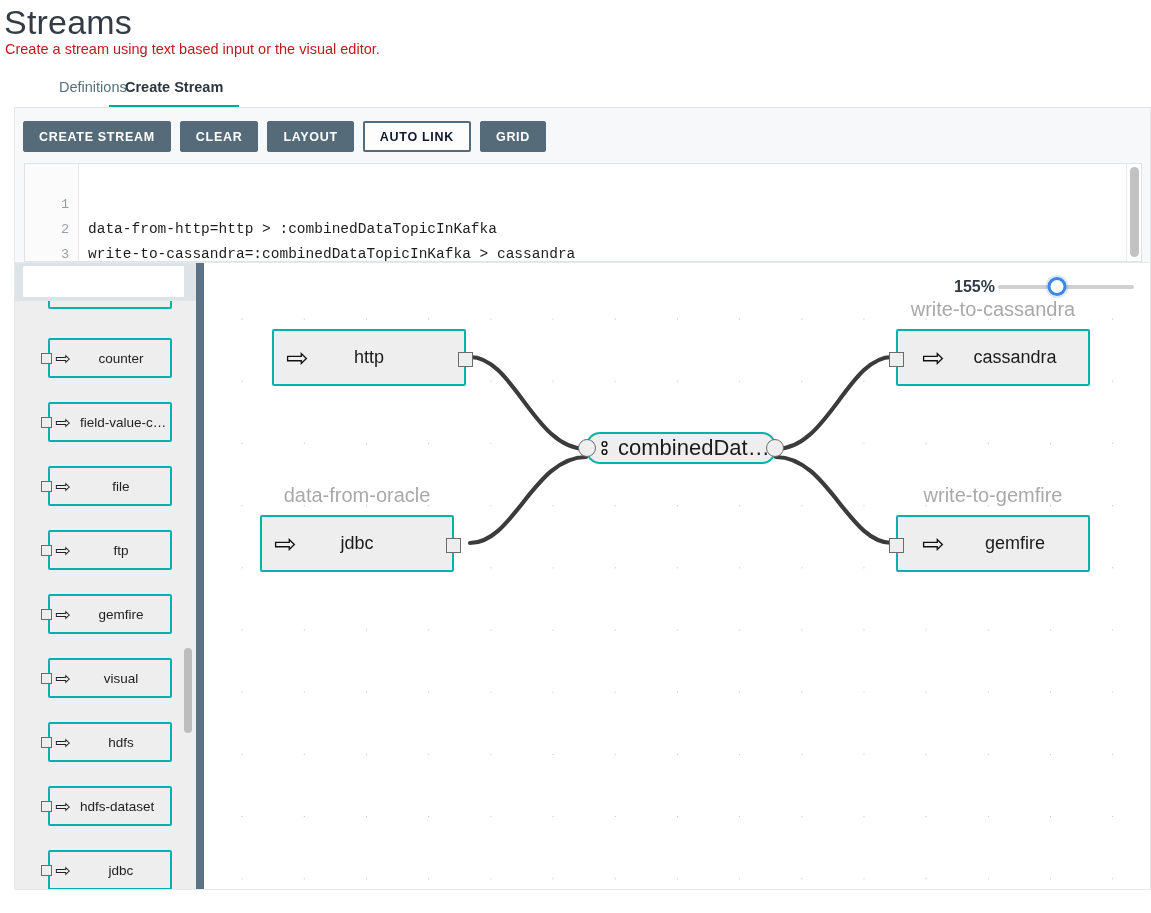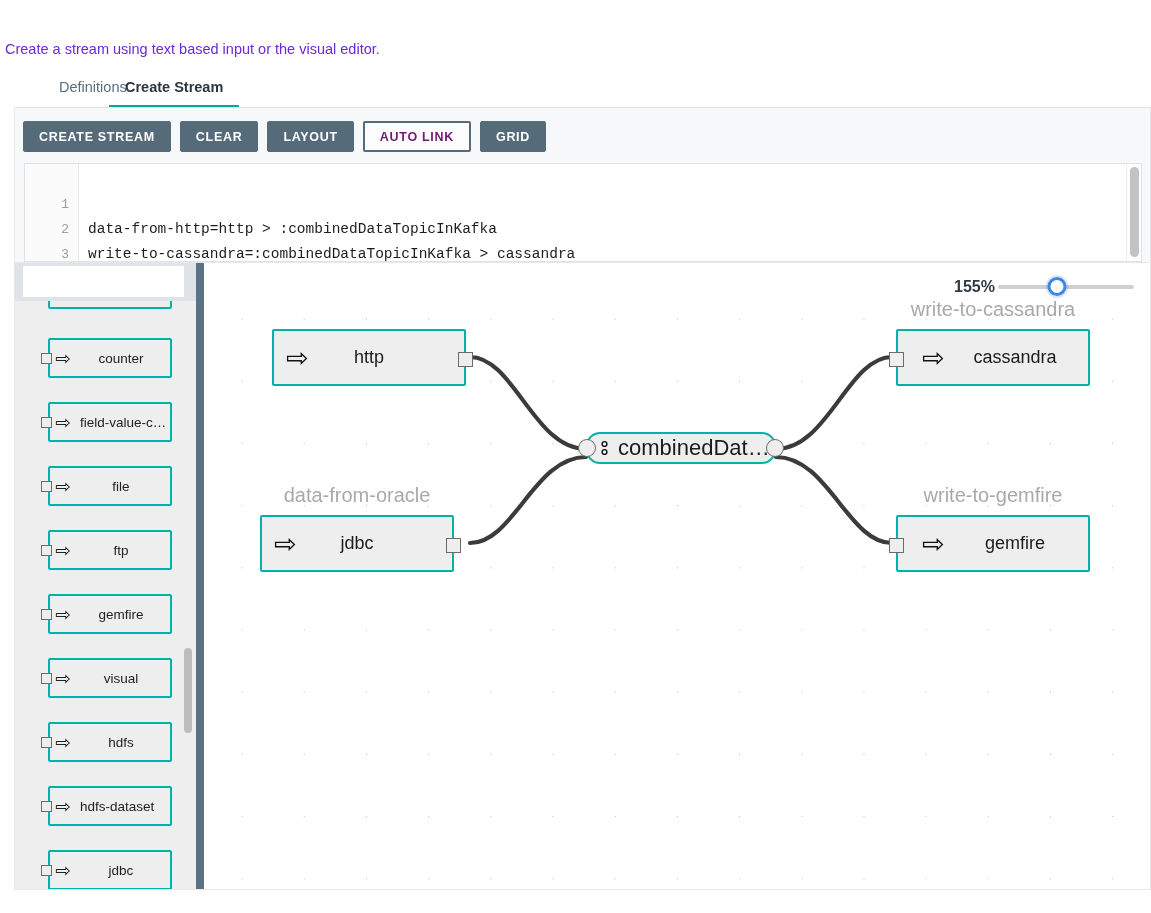--- a/index.html
+++ b/index.html
@@ -12,21 +12,21 @@
   .page { position: relative; width: 1151px; height: 913px; background: #fff; }
 
   
   .page-title {
     position: absolute; left: 4px; top: 2px;
     font-size: 34px; font-weight: 400; color: #353b44;
     letter-spacing: .2px; line-height: 40px;
   }
   .page-sub {
     position: absolute; left: 5px; top: 40px;
-    font-size: 14.5px; color: #6d28d9; line-height: 18px;
+    font-size: 14.5px; color: #b91c1c; line-height: 18px;
   }
 
   
   .tabs {
     position: absolute; left: 14px; top: 76px; width: 1137px; height: 32px;
   }
   .tab {
     position: absolute; top: 0; height: 32px;
     font-size: 14.5px; color: #56707f; padding: 0 2px;
     line-height: 22px; cursor: pointer;
@@ -50,21 +50,21 @@
   }
   .toolbar { position: absolute; left: 8px; top: 13px; display: flex; gap: 9px; }
   .btn {
     height: 31px; padding: 0 15px;
     background: #566b7a; color: #ffffff;
     border: 1px solid #566b7a; border-radius: 2px;
     font-size: 12.5px; font-weight: bold; letter-spacing: .7px;
     display: flex; align-items: center; justify-content: center;
     cursor: pointer; font-family: "Liberation Sans", sans-serif;
   }
-  .btn.outline { background: #fdfdfd; color: #701a75; border: 2px solid #566b7a; }
+  .btn.outline { background: #fdfdfd; color: #0f172a; border: 2px solid #566b7a; }
 
   
   .editor {
     position: absolute; left: 9px; top: 55px; width: 1118px; height: 99px;
     background: #ffffff; border: 1px solid #dfe3e6; overflow: hidden;
   }
   .gutter {
     position: absolute; left: 0; top: 0; width: 54px; height: 100%;
     background: #fbfbfb; border-right: 1px solid #e9e9e9;
   }
@@ -218,20 +218,21 @@
     position: absolute; top: 50%; transform: translateY(-50%);
     width: 18px; height: 18px; border-radius: 50%;
     background: #eeeeee; border: 1.5px solid #6b6b6b; z-index: 5;
   }
 </style>
 </head>
 <body>
 
 <div class="page">
 
+  <h1 class="page-title">Streams</h1>
   <div class="page-sub">Create a stream using text based input or the visual editor.</div>
 
   <div class="tabs">
     <div class="tab" id="tab-definitions">Definitions</div>
     <div class="tab active" id="tab-create">Create Stream</div>
   </div>
   <div class="tabs-rule"></div>
 
   <div class="panel">
     <div class="toolbar">

